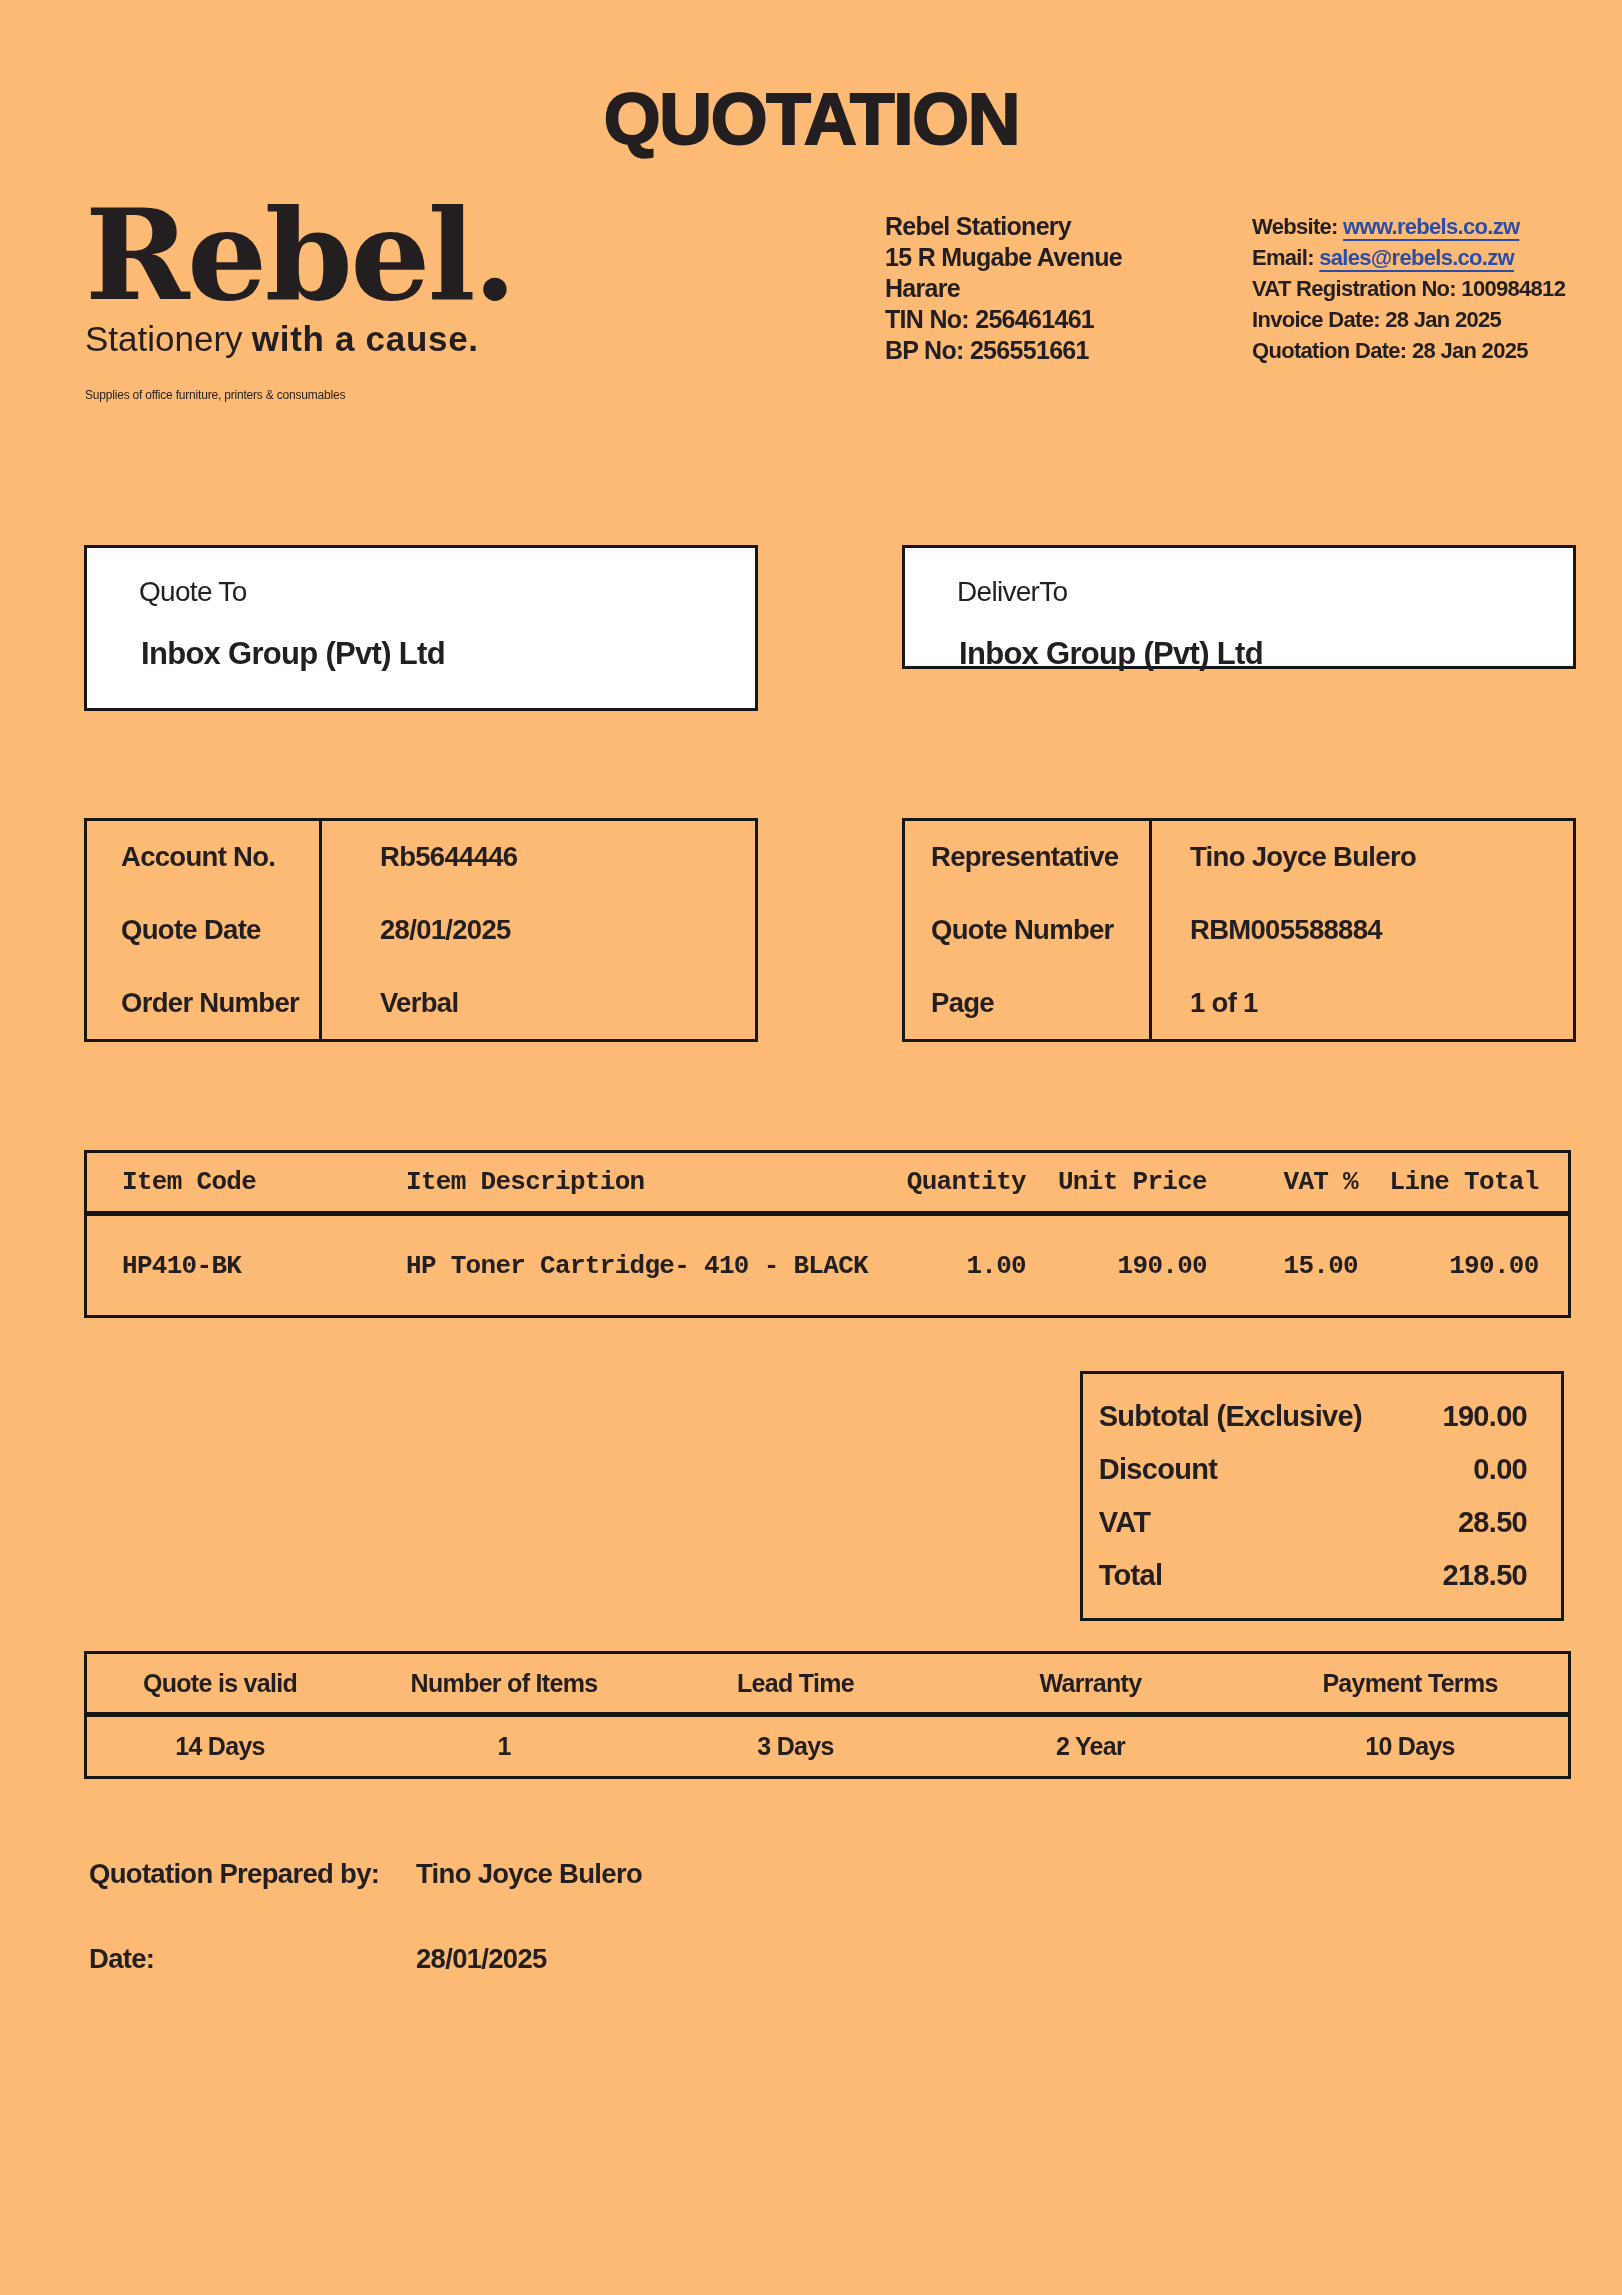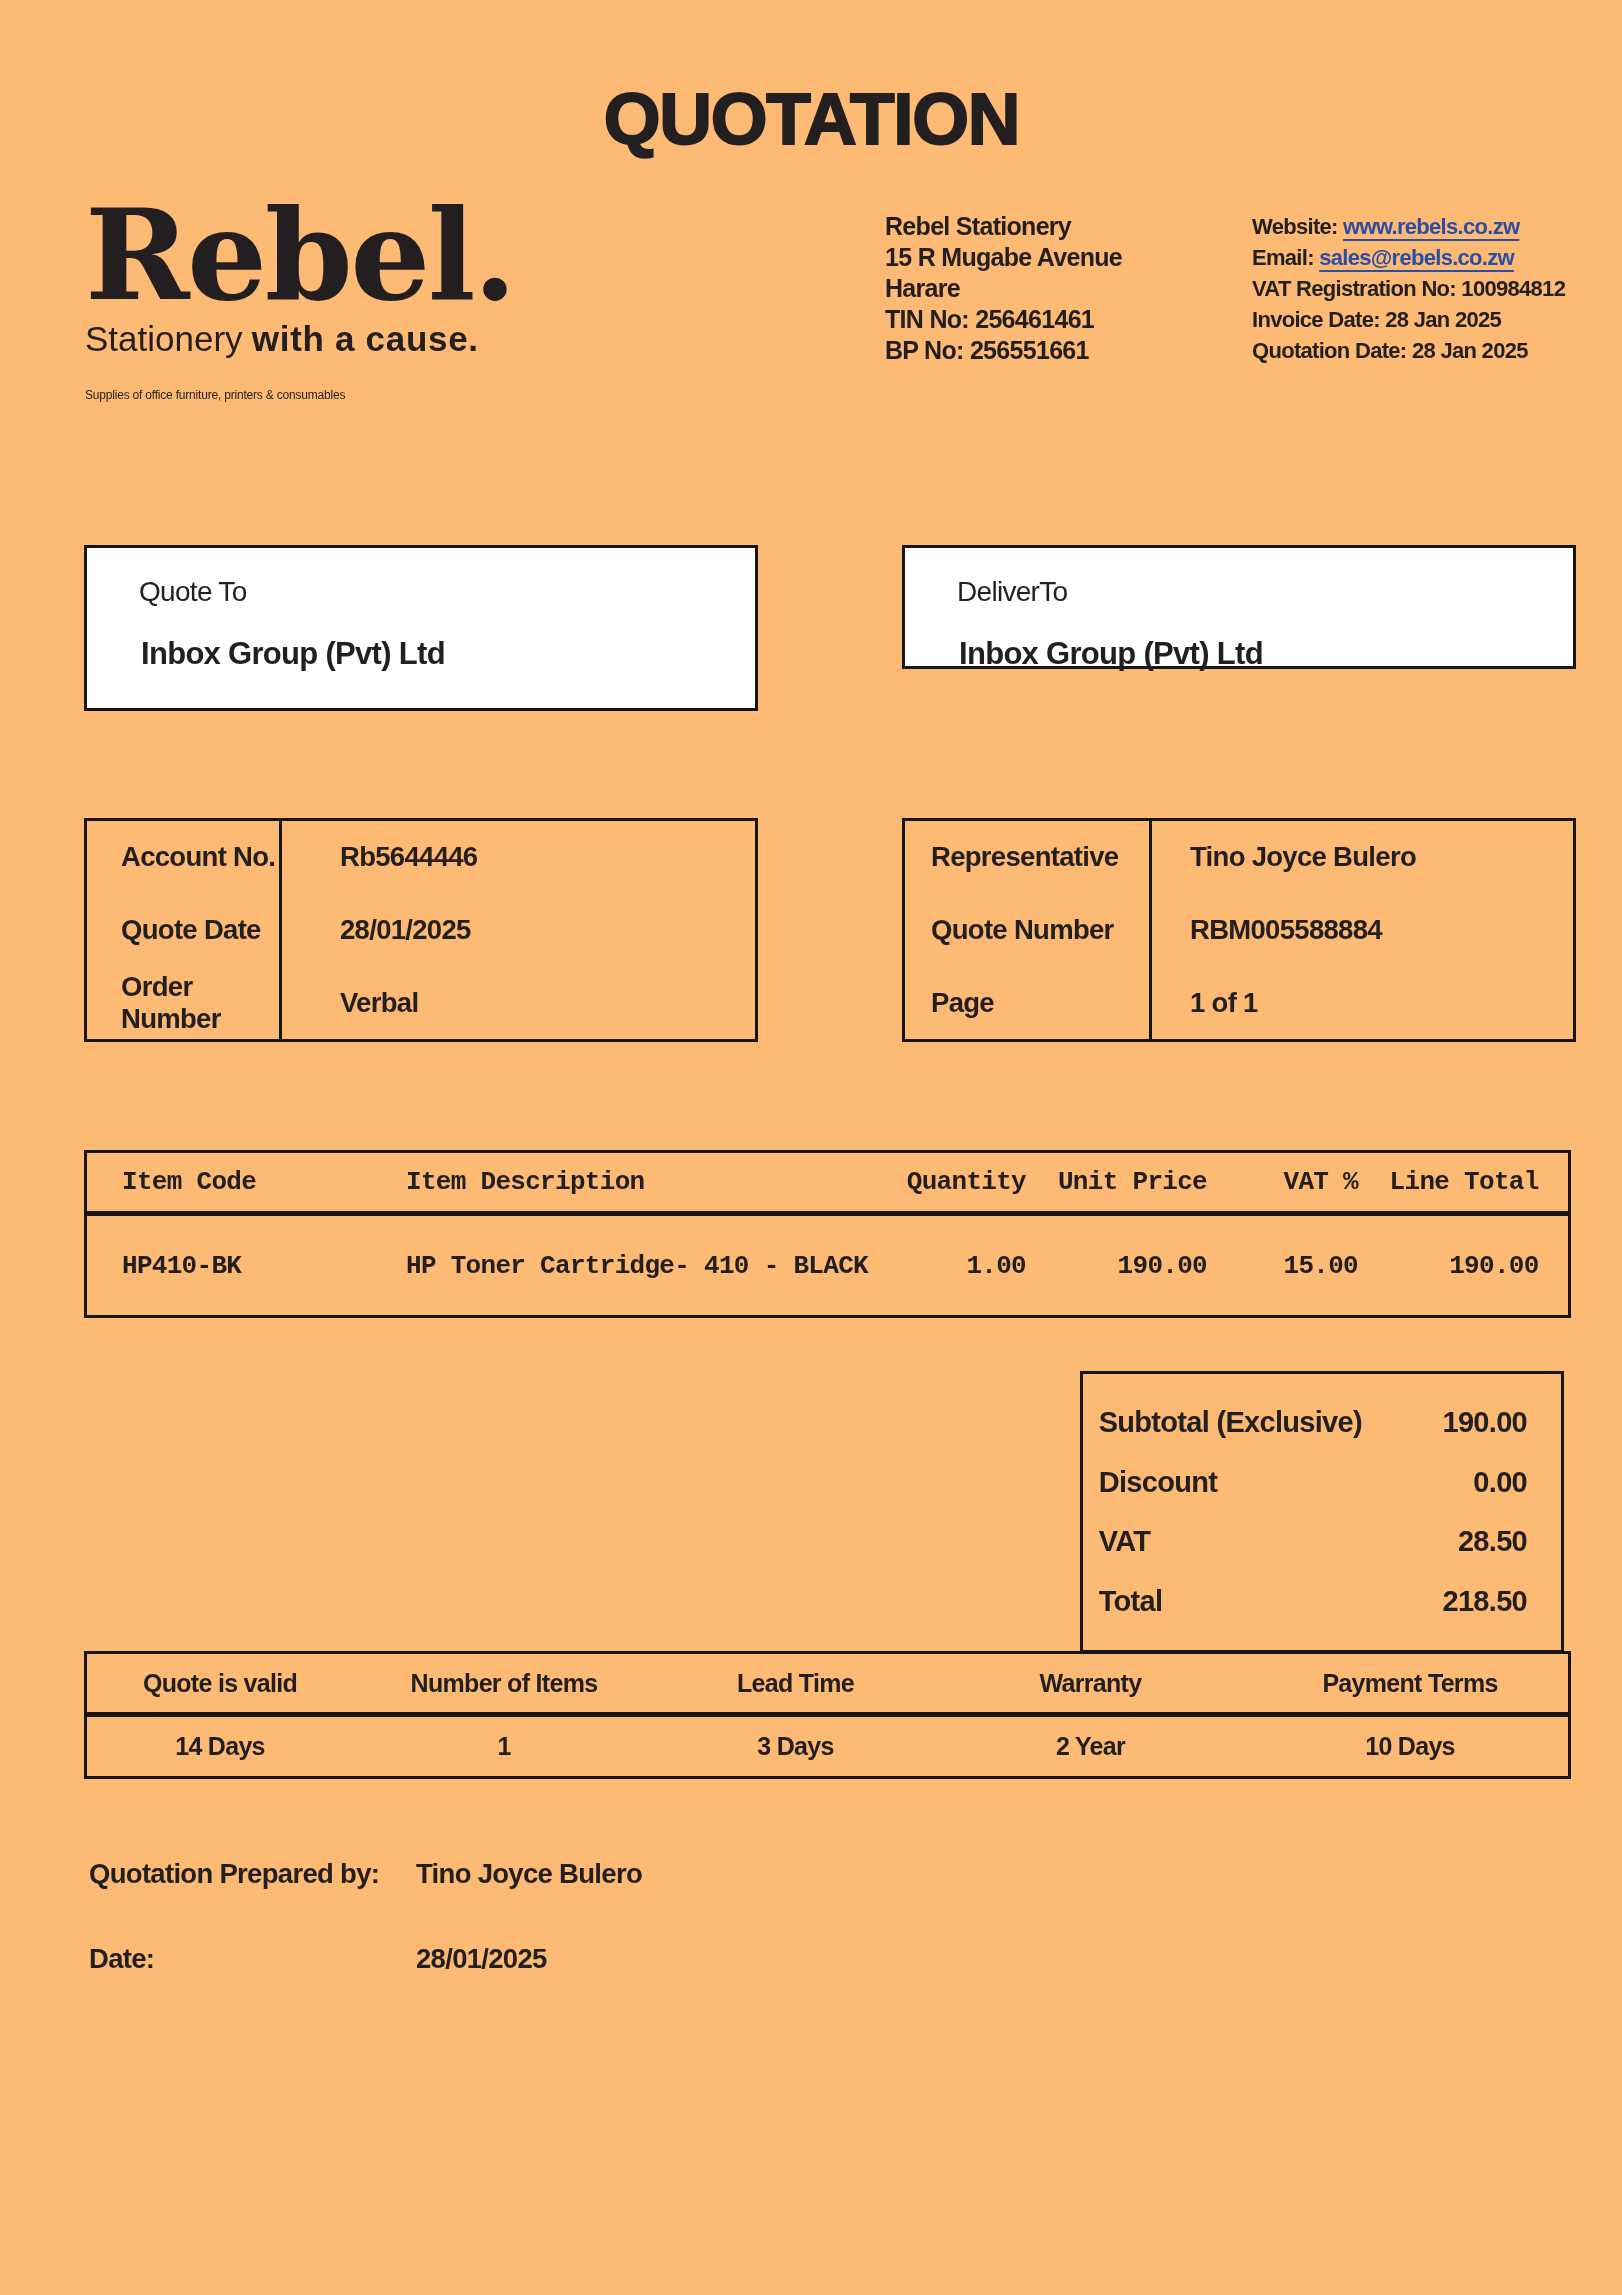--- a/index.html
+++ b/index.html
@@ -55,37 +55,37 @@
   
   .grid-box{
     position:absolute; top:818px; width:674px; height:224px;
     border:3.9px solid var(--border);
     display:flex; flex-direction:column;
   }
   .grid-box.acct{left:84px;}
   .grid-box.rep{left:902px;}
   .grid-row{flex:1; display:flex; align-items:center; font-size:27.5px; font-weight:700; letter-spacing:-0.7px;}
   .grid-label{height:100%; display:flex; align-items:center; flex:0 0 auto;}
-  .acct .grid-label{width:192px; padding-left:34px;}
+  .acct .grid-label{width:232px; padding-left:34px;}
   .rep  .grid-label{width:244px; padding-left:26px;}
   .grid-value{height:100%; display:flex; align-items:center; flex:1 1 auto; border-left:3.3px solid var(--border);}
   .acct .grid-value{padding-left:58px;}
   .rep  .grid-value{padding-left:38px;}
   
   .items{position:absolute; left:84px; top:1150px; width:1487px; border:3.3px solid var(--border);}
   .items-grid{display:grid; grid-template-columns:319px 366px 254px 181px 151px 1fr; align-items:center;font-family:Liberation Mono, monospace;}
   .items-header{height:63px; border-bottom:5.2px solid var(--border);}
   .items-row{height:99px;}
   .items .cell{font-size:26px; font-weight:700; letter-spacing:-0.7px; white-space:nowrap;}
   .items .c1{padding-left:35px;}
   .items .num{text-align:right;}
   .items .c6{padding-right:29.4px;}
   
   .totals{
-    position:absolute; left:1080px; top:1371px; width:484px; height:282px;
+    position:absolute; left:1080px; top:1371px; width:484px; height:250px;
     border:3.9px solid var(--border);
     display:flex; flex-direction:column; justify-content:space-evenly;
     padding:5.2px 0;
   }
   .totals-row{display:flex; justify-content:space-between; align-items:center; padding:0 34px 0 15.7px;
     font-size:29px; font-weight:700; letter-spacing:-0.7px;}
   
   .terms{position:absolute; left:84px; top:1651px; width:1487px; border:3.3px solid var(--border);}
   .terms-grid{display:grid; grid-template-columns:266px 302px 281px 309px 330px; align-items:center; text-align:center;}
   .terms-header{height:63px; border-bottom:5.2px solid var(--border);}

